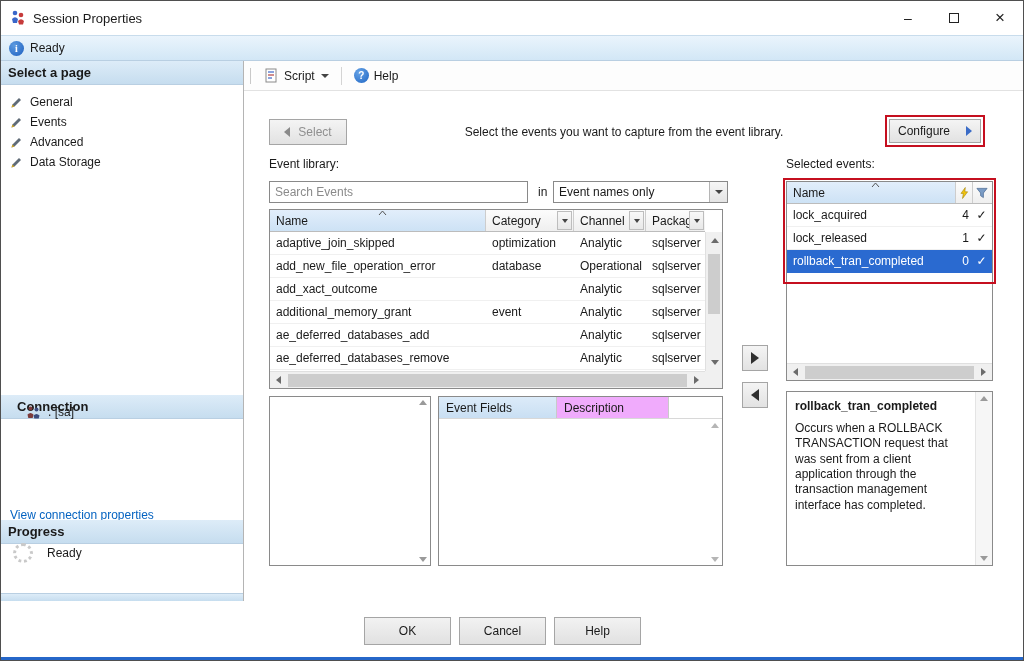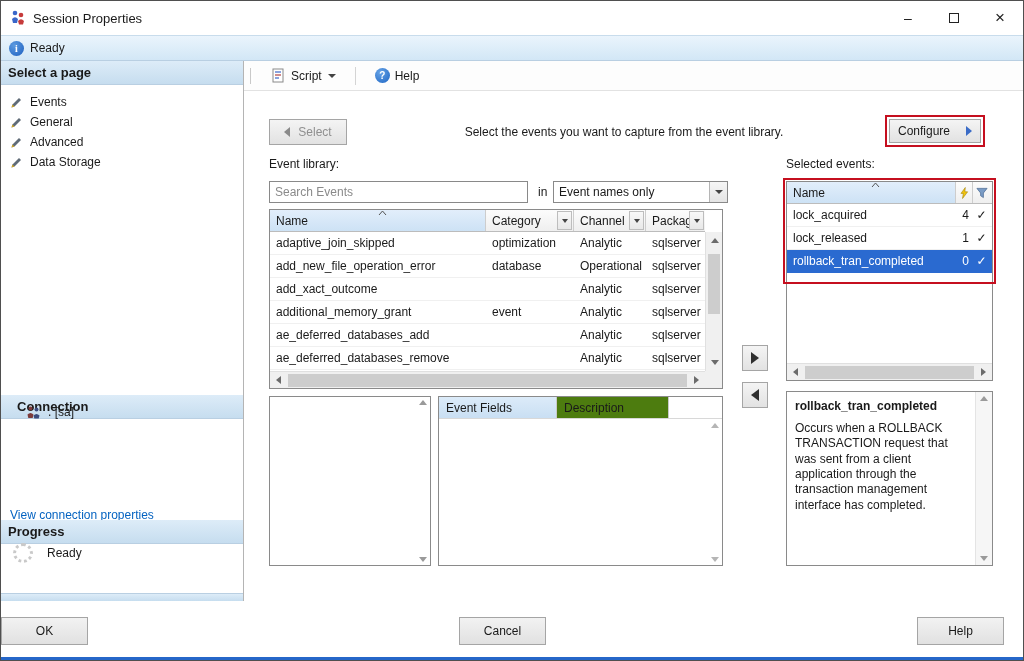--- a/index.html
+++ b/index.html
@@ -26,21 +26,21 @@
   .s-list { padding-top: 7px; }
   .conn-row { position: absolute; left: 25px; top: 344px; display: flex; }
   .conn-row .lbl { margin-left: 7px; }
   .link { position: absolute; left: 9px; top: 447px; color: #0563c1; text-decoration: underline; cursor: pointer; }
   .progress-row { position: absolute; left: 12px; top: 482px; display: flex; align-items: center; }
   .spinner { width: 20px; height: 20px; border-radius: 50%; border: 3px dotted #c9c9c9; }
   .progress-row .lbl { margin-left: 14px; }
   .s-strip { position: absolute; left: 0; top: 532px; right: 0; height: 8px; background: linear-gradient(#ddecf8, #c6ddef); border-top: 1px solid #b9cfe2; }
 
   
-  .toolbar { position: absolute; left: 243px; top: 60px; right: 0; height: 30px; background: #fdfdfd; border-bottom: 1px solid #e2e2e2; display: flex; align-items: center; padding-left: 6px; gap: 7px; }
+  .toolbar { position: absolute; left: 243px; top: 60px; right: 0; height: 30px; background: #fdfdfd; border-bottom: 1px solid #e2e2e2; display: flex; align-items: center; padding-left: 6px; }
   .grip { width: 3px; height: 16px; border-left: 1px solid #c9c9c9; border-right: 1px solid #fff; margin-right: 7px; }
   .tb-btn { display: flex; align-items: center; padding: 3px 4px; cursor: default; }
   .tb-btn .lbl { margin-left: 5px; }
   .caret-down { width: 0; height: 0; border-left: 4px solid transparent; border-right: 4px solid transparent; border-top: 4px solid #444; margin-left: 6px; }
   .tb-sep { width: 1px; height: 18px; background: #d4d4d4; margin: 0 8px; }
   .help-icon { width: 15px; height: 15px; border-radius: 50%; background: radial-gradient(circle at 35% 30%, #66a3e6, #1f66c4); color: #fff; font-weight: bold; font-size: 10px; display: flex; align-items: center; justify-content: center; }
 
   
   .content { position: absolute; left: 243px; top: 90px; right: 0; height: 510px; background: #fff; }
 
@@ -95,32 +95,32 @@
   .red-box { position: absolute; left: 539px; top: 87px; width: 213px; height: 106px; border: 2px solid #c50f1f; pointer-events: none; }
 
   .listbox { position: absolute; left: 25px; top: 305px; width: 162px; height: 170px; border: 1px solid #8a8a8a; }
   .lb-arrow-top { position: absolute; right: 3px; top: 3px; }
   .lb-arrow-bottom { position: absolute; right: 3px; bottom: 3px; }
 
   .fields-table { position: absolute; left: 194px; top: 305px; width: 285px; height: 170px; border: 1px solid #8a8a8a; background: #fff; }
   .f-head { display: flex; height: 22px; border-bottom: 1px solid #d8d8d8; }
   .f-cell { display: flex; align-items: center; padding-left: 7px; border-right: 1px solid #c9c9c9; }
   .f-cell.active { width: 118px; background: linear-gradient(#dcebf9, #c9dff3); }
-  .f-cell.plain { width: 112px; background: #4d7c0f; }
+  .f-cell.plain { width: 112px; background: #f0abfc; }
 
   .descpanel { position: absolute; left: 542px; top: 300px; width: 207px; height: 175px; border: 1px solid #8a8a8a; background: #fff; }
   .desc-inner { position: absolute; left: 0; top: 0; right: 17px; bottom: 0; padding: 7px 4px 7px 8px; }
   .desc-title { font-weight: bold; margin-bottom: 8px; }
   .desc-body { line-height: 1.28; }
   .desc-scroll { position: absolute; right: 0; top: 0; bottom: 0; width: 17px; background: #f6f6f6; border-left: 1px solid #e4e4e4; }
   .desc-scroll .top { position: absolute; top: 4px; left: 4px; }
   .desc-scroll .bot { position: absolute; bottom: 4px; left: 4px; }
 
   
-  .footer { position: absolute; left: 0; top: 600px; right: 0; height: 56px; background: #fff; display: flex; justify-content: space-between; align-items: flex-start; padding: 16px 19px 0 0; gap: 8px; }
+  .footer { position: absolute; left: 0; top: 600px; right: 0; height: 56px; background: #fff; display: flex; justify-content: center; align-items: flex-start; padding: 16px 19px 0 0; gap: 8px; }
   .f-btn { width: 87px; height: 28px; background: linear-gradient(#f2f2f2, #e1e1e1); border: 1px solid #a5a5a5; display: flex; align-items: center; justify-content: center; }
   .accent-bar { position: absolute; left: 0; bottom: 0; right: 0; height: 3px; background: #2667c9; }
 
   .check { color: #1a1a1a; font-size: 12px; }
   .sel-row-active .check { color: #fff; }
 </style>
 </head>
 <body>
 
 <div class="window">
@@ -154,28 +154,28 @@
   </div>
 
   <div class="sidebar">
     <div class="s-header">Select a page</div>
     <div class="s-list">
       <div class="s-item">
         <svg width="13" height="13" viewBox="0 0 13 13">
             <path d="M1.5 11.5 L2.5 8.5 L9 2 L11 4 L4.5 10.5 Z" fill="#5f6b77"></path>
             <path d="M1.5 11.5 L2.5 8.5 L4.5 10.5 Z" fill="#c9a227"></path>
           </svg>
-        <span class="lbl">Events</span>
+        <span class="lbl">General</span>
       </div>
       <div class="s-item">
         <svg width="13" height="13" viewBox="0 0 13 13">
             <path d="M1.5 11.5 L2.5 8.5 L9 2 L11 4 L4.5 10.5 Z" fill="#5f6b77"></path>
             <path d="M1.5 11.5 L2.5 8.5 L4.5 10.5 Z" fill="#c9a227"></path>
           </svg>
-        <span class="lbl">General</span>
+        <span class="lbl">Events</span>
       </div>
       <div class="s-item">
         <svg width="13" height="13" viewBox="0 0 13 13">
             <path d="M1.5 11.5 L2.5 8.5 L9 2 L11 4 L4.5 10.5 Z" fill="#5f6b77"></path>
             <path d="M1.5 11.5 L2.5 8.5 L4.5 10.5 Z" fill="#c9a227"></path>
           </svg>
         <span class="lbl">Advanced</span>
       </div>
       <div class="s-item">
         <svg width="13" height="13" viewBox="0 0 13 13">

